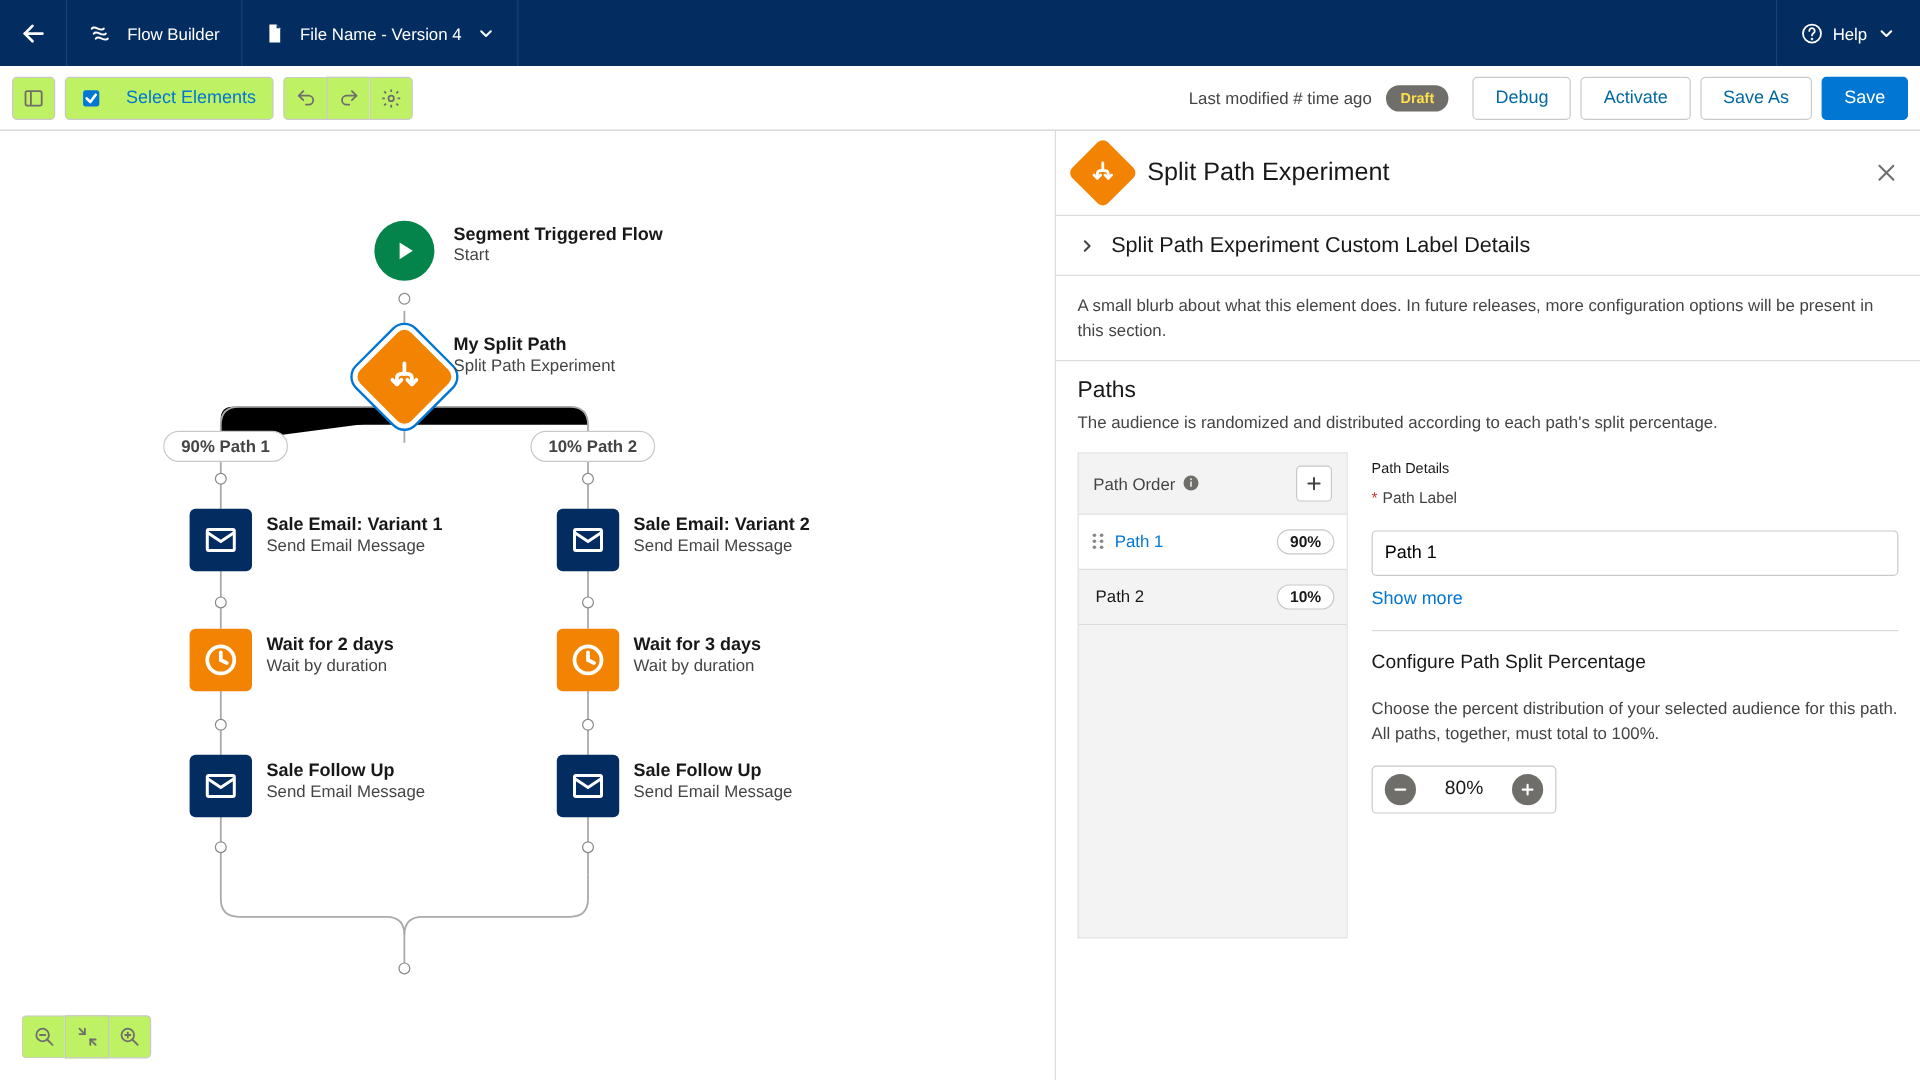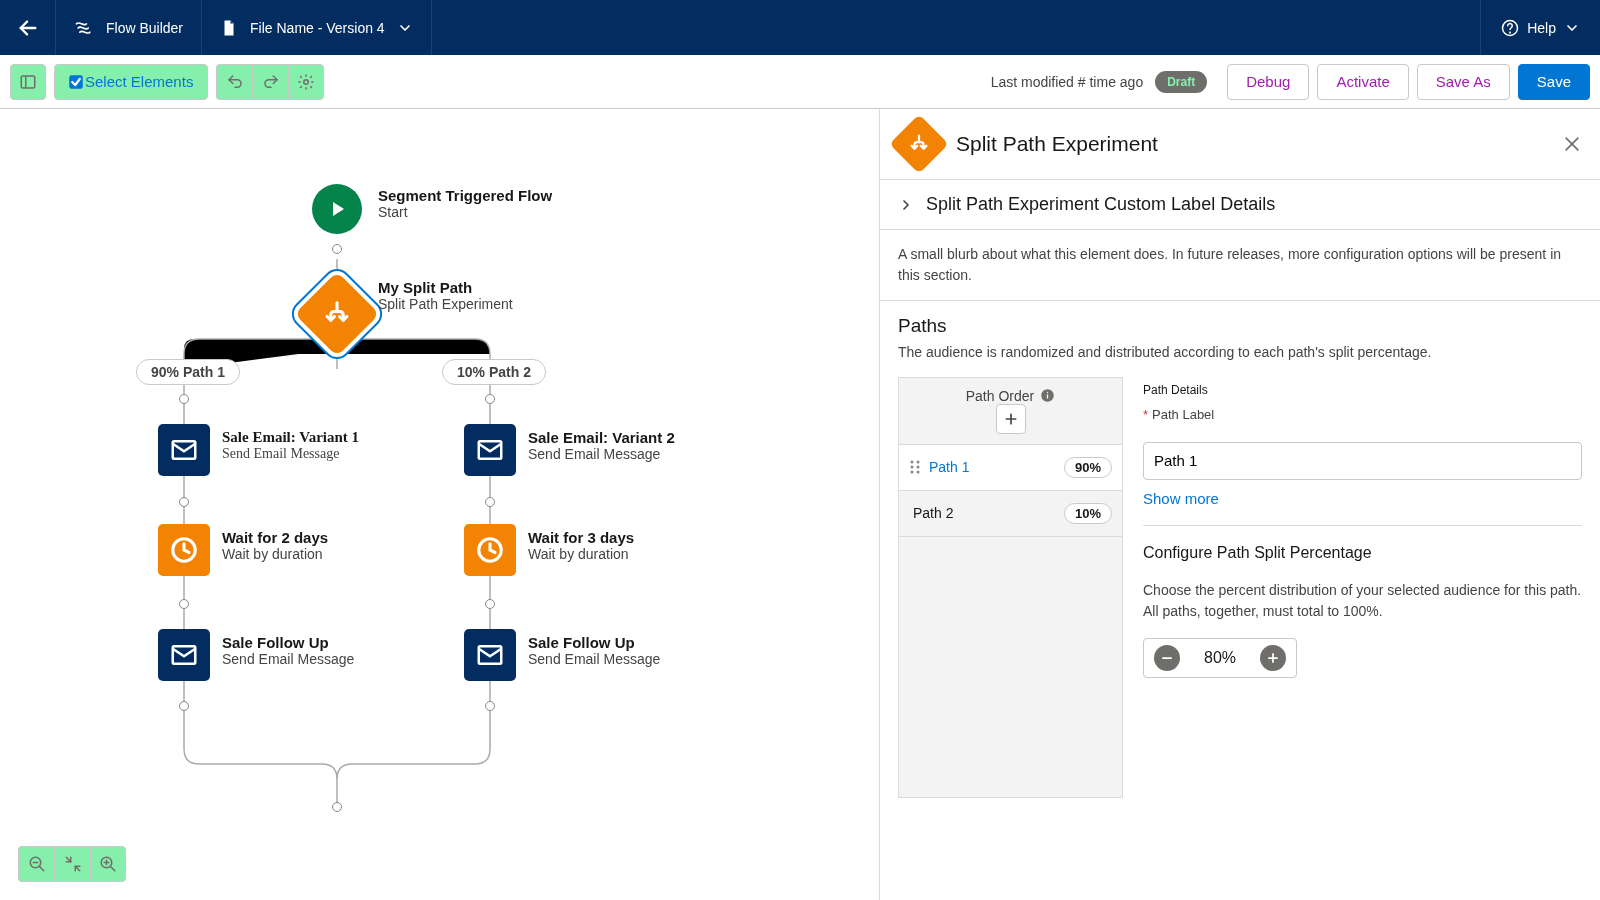--- a/index.html
+++ b/index.html
@@ -9,31 +9,31 @@
 .topbar { height: 55px; background: #032d60; display: flex; align-items: center; color: #fff; }
 .topbar-back { width: 55px; display: flex; align-items: center; justify-content: center; cursor: pointer; height: 100%; }
 .topbar-sep { width: 1px; height: 100%; background: rgba(255,255,255,0.1); }
 .topbar-item { display: flex; align-items: center; padding: 0 18px; height: 100%; gap: 12px; cursor: pointer; }
 .topbar-item .icon { display: flex; }
 .topbar-spacer { flex: 1; }
 .topbar-help { display: flex; align-items: center; gap: 8px; padding: 0 20px; cursor: pointer; }
 
 
 .toolbar { height: 54px; border-bottom: 1px solid #c9c9c9; display: flex; align-items: center; padding: 0 10px; gap: 8px; background: #fff; }
-.tbtn { height: 36px; min-width: 36px; border: 1px solid #c9c9c9; border-radius: 4px; background: #86efac; display: inline-flex; align-items: center; justify-content: center; cursor: pointer; padding: 0 8px; gap: 0; }
+.tbtn { height: 36px; min-width: 36px; border: 1px solid #c9c9c9; border-radius: 4px; background: #bef264; display: inline-flex; align-items: center; justify-content: center; cursor: pointer; padding: 0 8px; gap: 20px; }
 .tbtn-icononly { padding: 0; width: 36px; }
 .select-elements { color: #0176d3; font-weight: 500; font-size: 15px; padding: 0 14px 0 12px; }
 .btn-group { display: inline-flex; }
 .btn-group .tbtn { border-radius: 0; border-right: none; }
 .btn-group .tbtn:first-child { border-radius: 4px 0 0 4px; }
 .btn-group .tbtn:last-child { border-radius: 0 4px 4px 0; border-right: 1px solid #c9c9c9; }
 .toolbar-spacer { flex: 1; }
 .last-modified { color: #444; margin-right: 4px; }
-.draft-badge { background: #706e6b; color: #86efac; border-radius: 14px; padding: 4px 12px; font-weight: 700; font-size: 12px; margin-right: 12px; }
-.action-btn { height: 36px; padding: 0 18px; border: 1px solid #c9c9c9; border-radius: 4px; background: #fff; color: #a21caf; font-size: 15px; cursor: pointer; display: inline-flex; align-items: center; }
+.draft-badge { background: #706e6b; color: #fde047; border-radius: 14px; padding: 4px 12px; font-weight: 700; font-size: 12px; margin-right: 12px; }
+.action-btn { height: 36px; padding: 0 18px; border: 1px solid #c9c9c9; border-radius: 4px; background: #fff; color: #0369a1; font-size: 15px; cursor: pointer; display: inline-flex; align-items: center; }
 .action-btn.primary { background: #0176d3; color: #fff; border-color: #0176d3; font-weight: 500; }
 
 
 .main { display: flex; height: calc(100vh - 55px - 54px); }
 .canvas { flex: 1; position: relative; background: #fff; border-right: 1px solid #dddbda; overflow: hidden; }
 .canvas svg.flow-svg { position: absolute; inset: 0; width: 100%; height: 100%; pointer-events: none; }
 
 
 .node { position: absolute; pointer-events: auto; }
 .node-icon { display: flex; align-items: center; justify-content: center; }
@@ -68,21 +68,21 @@
 
 .panel-section { border-top: 1px solid #dddbda; padding: 14px 18px; }
 .collapse-row { display:flex; align-items:center; gap:12px; font-size:18px; cursor:pointer; }
 .about-title { font-size: 19px; font-weight: 400; margin-bottom: 8px; }
 .about-text { color: #444; line-height: 1.5; }
 .paths-title { font-size: 19px; font-weight: 400; margin-bottom: 6px; }
 .paths-desc { color:#444; margin-bottom: 14px; line-height: 1.4; }
 
 .paths-body { display:flex; }
 .path-list { width: 225px; border: 1px solid #dddbda; border-top: 1px solid #dddbda; }
-.path-list-hdr { display:flex; align-items:center; justify-content:space-between; padding:10px 12px; background:#f3f3f3; border-bottom:1px solid #dddbda;flex-direction:column; }
+.path-list-hdr { display:flex; align-items:center; justify-content:space-between; padding:10px 12px; background:#f3f3f3; border-bottom:1px solid #dddbda; }
 .path-list-hdr .lbl { display:flex; align-items:center; gap:6px; color:#444; }
 .add-btn { width:30px; height:30px; border:1px solid #c9c9c9; border-radius:4px; background:#fff; display:flex; align-items:center; justify-content:center; cursor:pointer; }
 .path-row { display:flex; align-items:center; padding:12px 10px; gap:8px; border-bottom:1px solid #dddbda; background:#f3f3f3; }
 .path-row.active { background:#fff; }
 .path-row .grip { color:#888; cursor:grab; }
 .path-row .name { flex:1; }
 .path-row.active .name { color:#0176d3; }
 .pct-pill { border:1px solid #c9c9c9; border-radius:12px; padding:2px 10px; font-weight:600; font-size:13px; background:#fff; }
 .path-list-fill { height: 260px; background:#f3f3f3; }
 
@@ -262,21 +262,21 @@
     <div class="conn-dot" style="left:485px; top:285px;"></div>
 
     <div class="node node-action" style="left:158px; top:315px;">
       <div class="square sq-email">
           <svg width="30" height="30" viewBox="0 0 24 24" fill="none" stroke="#fff" stroke-width="2">
             <rect x="3" y="5" width="18" height="14" rx="1"></rect>
             <polyline points="3 7 12 13 21 7"></polyline>
           </svg>
         </div>
     </div>
-    <div class="node-label" style="left:222px; top:320px;font-family:Liberation Serif, serif;">
+    <div class="node-label" style="left:222px; top:320px;">
       <div class="title">Sale Email: Variant 1</div>
       <div class="subtitle">Send Email Message</div>
     </div>
 
     <div class="node node-action" style="left:464px; top:315px;">
       <div class="square sq-email">
           <svg width="30" height="30" viewBox="0 0 24 24" fill="none" stroke="#fff" stroke-width="2">
             <rect x="3" y="5" width="18" height="14" rx="1"></rect>
             <polyline points="3 7 12 13 21 7"></polyline>
           </svg>

